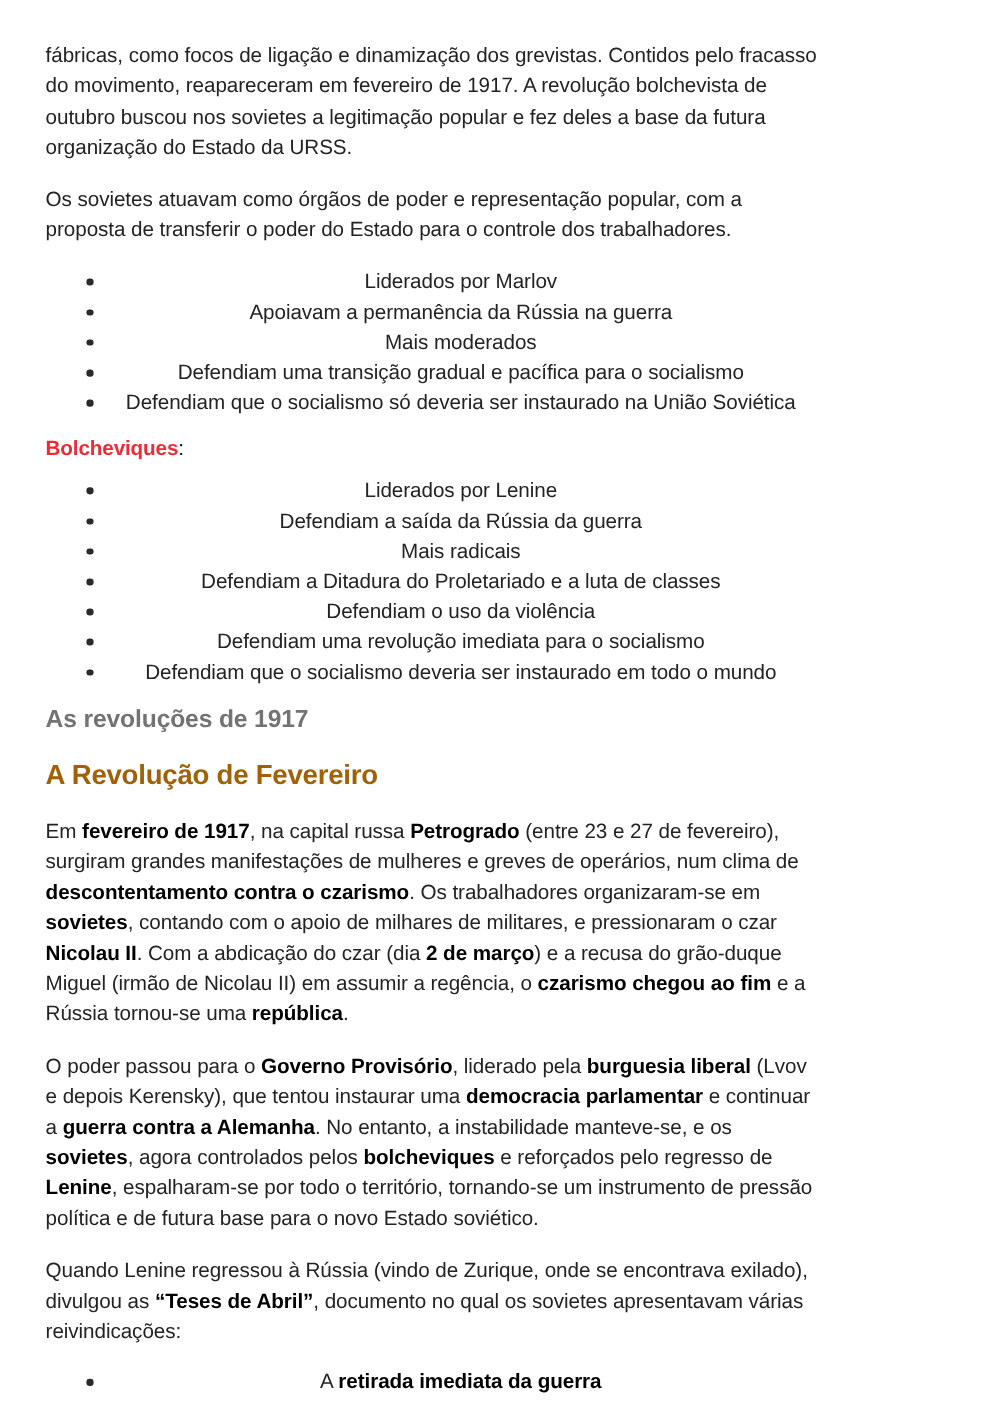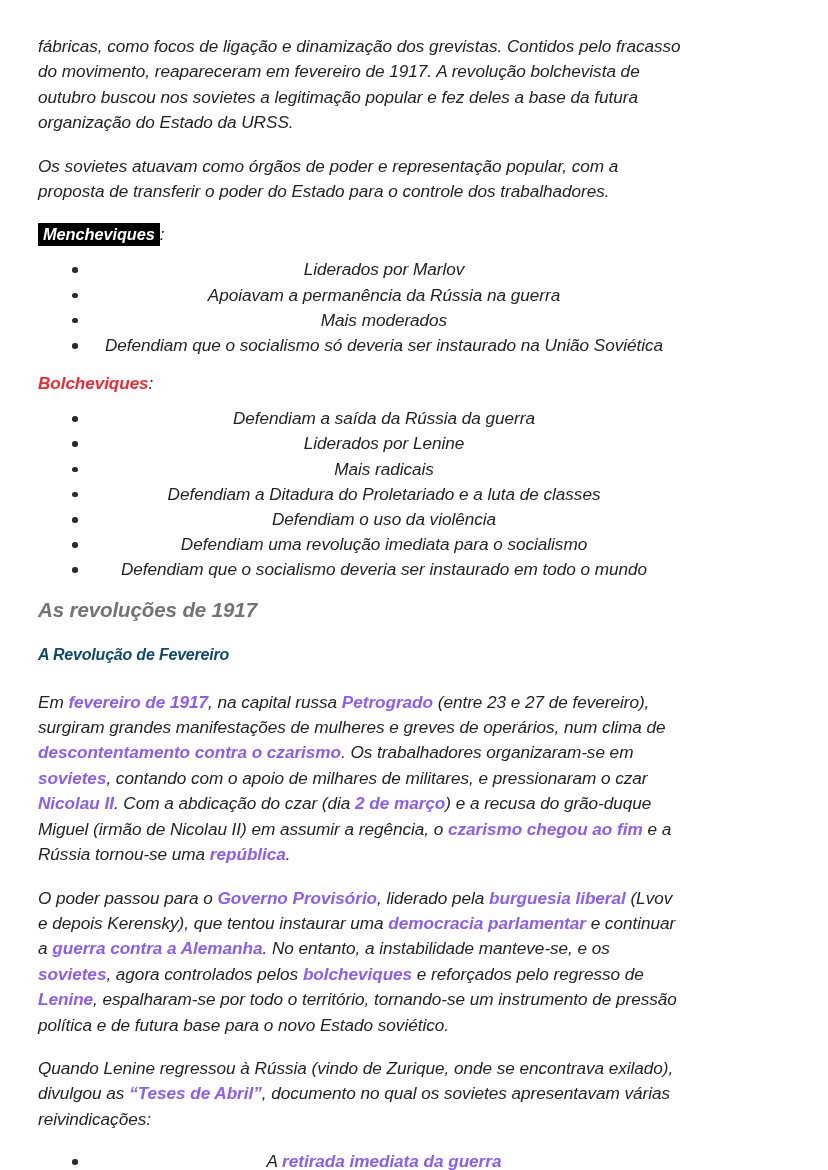--- a/index.html
+++ b/index.html
@@ -14,35 +14,34 @@
     color: #1c1c1c;
     -webkit-font-smoothing: antialiased;
   }
   .page {
     box-sizing: border-box;
     width: 717px;
     height: 1170px;
     padding: 34px 36px 0 38px;
     background: #ffffff;
     overflow: hidden;
-    font-style: italic;
   }
   p.para {
     margin: 0 0 18px 0;
     font-size: 17.2px;
     line-height: 25.4px;
     letter-spacing: -0.05px;
     color: #232323;
   }
   p.para.tight {
     margin-bottom: 17px;
   }
   b, strong {
     font-weight: 700;
-    color: #8b5cf6;
+    color: #000000;
   }
   .label-line {
     margin: 0 0 6px 0;
     font-size: 17px;
     line-height: 24px;
   }
   .label-line.menche {
     margin-top: 6px;
   }
   .hl-black {
@@ -98,51 +97,51 @@
   }
   h2.h-section {
     font-size: 20.5px;
     font-weight: 700;
     line-height: 28px;
     letter-spacing: -0.1px;
     margin: 10px 0 16px 0;
     color: #737373;
   }
   h2.h-sub {
-    font-size: 16px;
+    font-size: 23px;
     font-weight: 700;
     line-height: 30px;
     letter-spacing: -0.2px;
     margin: 0 0 20px 0;
-    color: #0c4a6e;
+    color: #a16207;
   }
 </style>
 </head>
 <body>
 
 <div class="page">
 
   <p class="para"><span>fábricas, como focos de ligação e dinamização dos grevistas. Contidos pelo fracasso do movimento, reapareceram em fevereiro de 1917. A revolução bolchevista de outubro buscou nos sovietes a legitimação popular e fez deles a base da futura organização do Estado da URSS.</span></p>
 
   <p class="para"><span>Os sovietes atuavam como órgãos de poder e representação popular, com a proposta de transferir o poder do Estado para o controle dos trabalhadores.</span></p>
 
-  <p class="label-line menche"><span class="hl-black">Mencheviques</span><span class="colon-black">:</span></p>
 
   <ul class="bullets">
     <li><span>Liderados por Marlov</span></li>
     <li><span>Apoiavam a permanência da Rússia na guerra</span></li>
     <li><span>Mais moderados</span></li>
+    <li><span>Defendiam uma transição gradual e pacífica para o socialismo</span></li>
     <li><span>Defendiam que o socialismo só deveria ser instaurado na União Soviética</span></li>
   </ul>
 
   <p class="label-line"><span class="red-label">Bolcheviques</span><span class="colon-black">:</span></p>
 
   <ul class="bullets">
+    <li><span>Liderados por Lenine</span></li>
     <li><span>Defendiam a saída da Rússia da guerra</span></li>
-    <li><span>Liderados por Lenine</span></li>
     <li><span>Mais radicais</span></li>
     <li><span>Defendiam a Ditadura do Proletariado e a luta de classes</span></li>
     <li><span>Defendiam o uso da violência</span></li>
     <li><span>Defendiam uma revolução imediata para o socialismo</span></li>
     <li><span>Defendiam que o socialismo deveria ser instaurado em todo o mundo</span></li>
   </ul>
 
   <h2 class="h-section">As revoluções de 1917</h2>
 
   <h2 class="h-sub">A Revolução de Fevereiro</h2>

